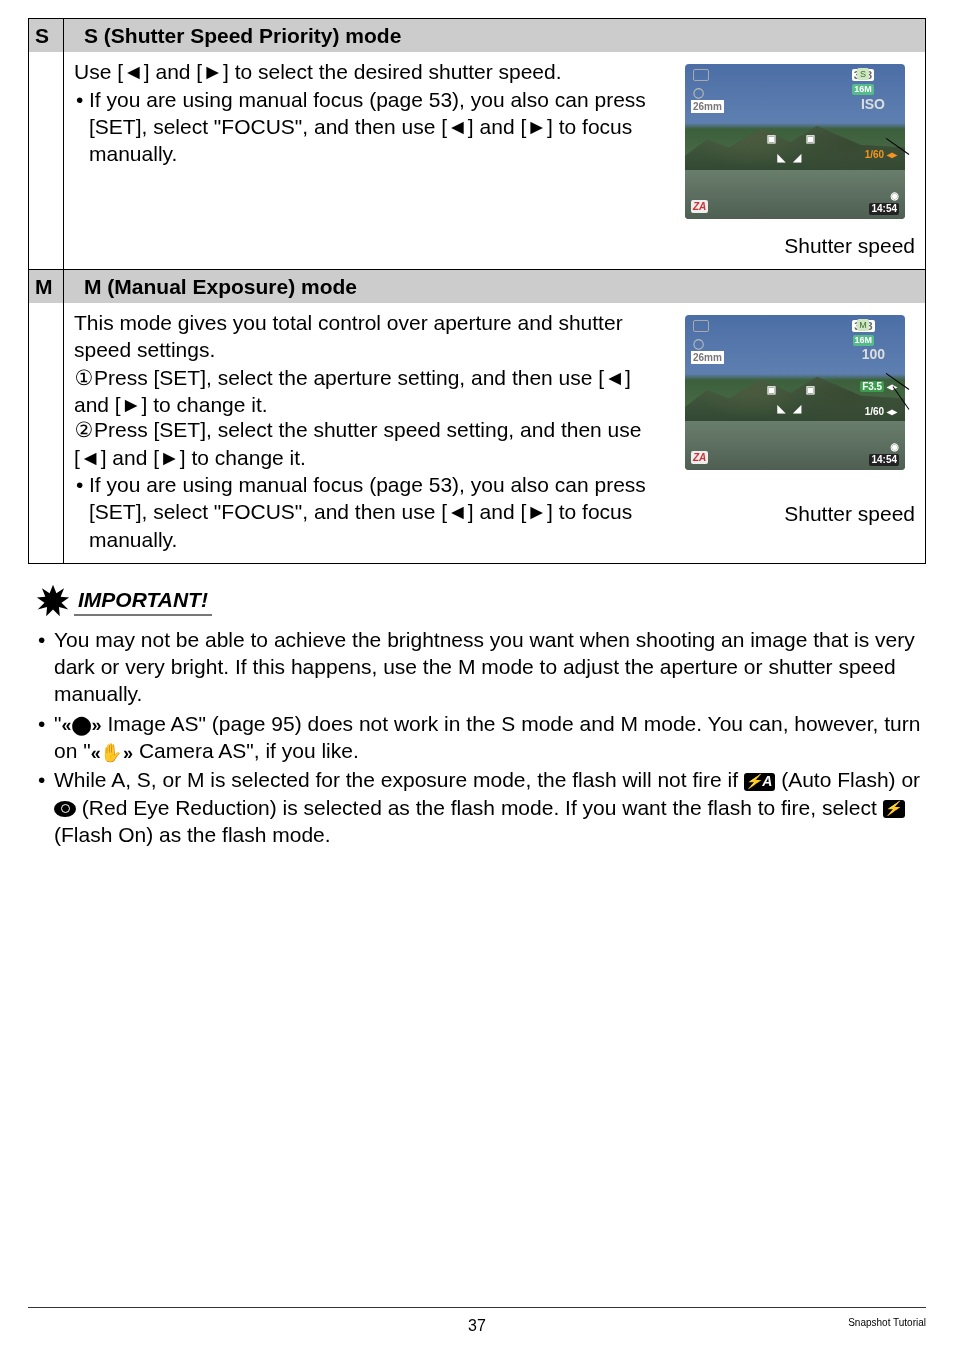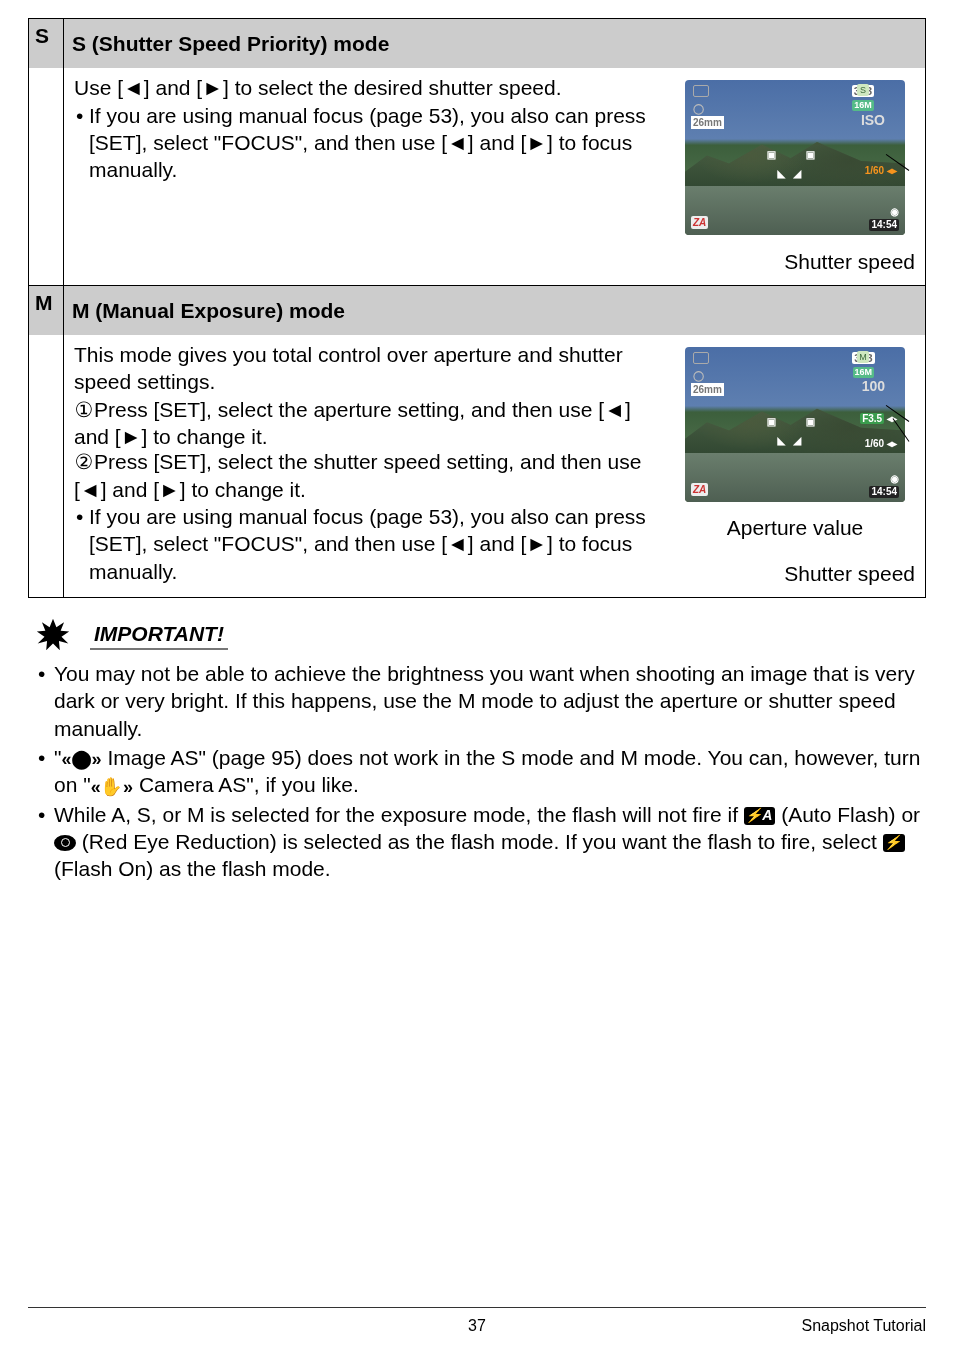--- a/index.html
+++ b/index.html
@@ -37,22 +37,23 @@
   }
   .col-letter {
     width: 35px;
     border-right: 1px solid #000;
     padding: 3px 6px;
     font-weight: bold;
     flex-shrink: 0;
   }
   .col-title {
     flex: 1;
-    padding: 11px 8px;
+    padding: 3px 8px;
     font-weight: bold;
+    margin-left: 12px;
   }
   .col-body-left {
     width: 35px;
     border-right: 1px solid #000;
     flex-shrink: 0;
   }
   .col-body-right {
     flex: 1;
     padding: 6px 10px 10px 10px;
     display: flex;
@@ -137,21 +138,21 @@
   .osd-arrows { left: 50%; top: 44%; transform: translateX(-50%); color: #fff; font-size: 10px; letter-spacing: 8px;}
   .osd-shutter { right: 8px; top: 54%; color: #fff; }
   .osd-shutter.highlight { color: #f7941d; }
   .osd-aperture { right: 8px; top: 42%; color: #fff; }
   .osd-aperture .f { background: #3a9d4d; color:#fff; padding:0 2px; border-radius:2px; }
   .osd-lr { left: 42%; top: 56%; color:#fff; font-size:9px;}
   .important-block {
     margin-top: 20px;
     display: flex;
     align-items: center;
-    gap: 20px;
+    gap: 4px;
     padding-left: 8px;
   }
   .spiky {
     width: 34px;
     height: 34px;
     flex-shrink: 0;
   }
   .important-label {
     font-weight: bold;
     font-style: italic;
@@ -224,21 +225,21 @@
     right: 28px;
     border-top: 1px solid #333;
     padding-top: 8px;
     font-size: 16px;
     text-align: center;
   }
   .footer .right {
     position: absolute;
     right: 0;
     top: 8px;
-    font-size: 16px;
+    font-size: 10px;
   }
   .arrow { font-family: Arial; }
   .lcd .letter-box {
     position:absolute;
     right:6px;
     top:4px;
     background:#cfe8c0;
     color:#3d6b3d;
     width:12px;height:12px;
     font-size:9px;
@@ -366,21 +367,20 @@
             <div class="osd osd-arrows">▣&nbsp;&nbsp;▣</div>
             <div class="osd osd-lr">◣&nbsp;&nbsp;&nbsp;◢</div>
             <div class="osd osd-aperture"><span class="f">F3.5</span> ◂▸</div>
             <div class="osd osd-shutter" style="top:58%;"><span>1/60</span> ◂▸</div>
             <div class="osd osd-bottomright">◉<br><span class="time">14:54</span></div>
             <div class="osd osd-bottomleft">ZA</div>
           </div>
           <div class="diag-line-ap"></div>
           <div class="diag-line-sp2"></div>
         </div>
-        <div class="cap-block" style="text-align:center;"><span>Aperture value</span></div>
         <div class="cap-block" style="margin-top:18px;"><span>Shutter speed</span></div>
       </div>
     </div>
   </div>
 </div>
 
 <div class="important-block">
   <svg class="spiky" viewBox="0 0 40 40">
     <polygon points="20,1 24,11 33,5 29,15 39,16 30,22 38,30 27,27 28,38 20,30 12,38 13,27 2,30 10,22 1,16 11,15 7,5 16,11" fill="#000"></polygon>
   </svg>

